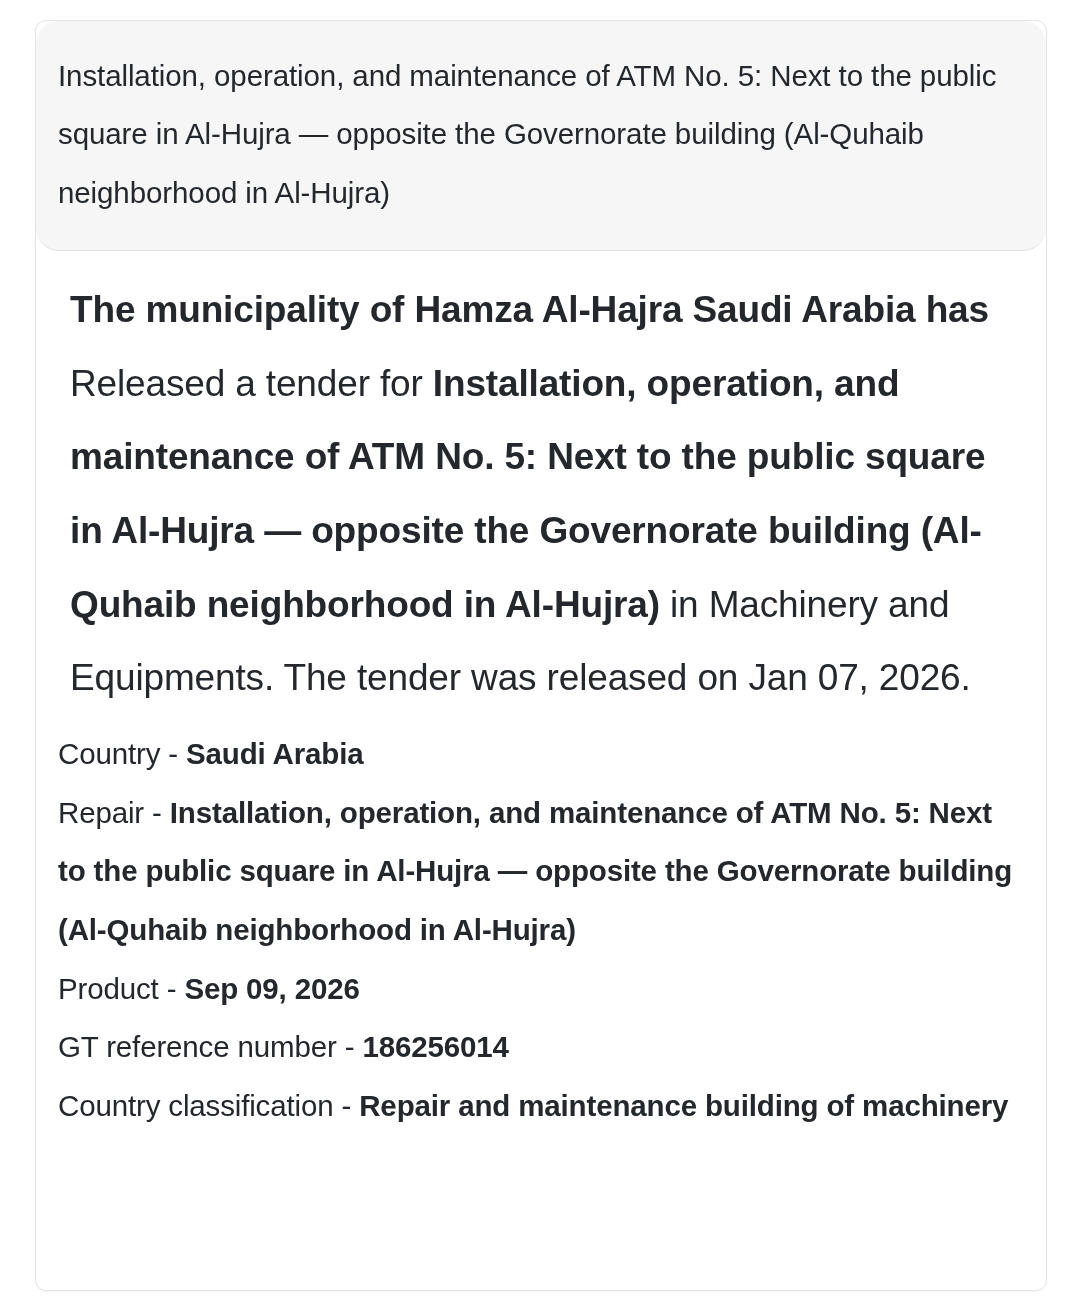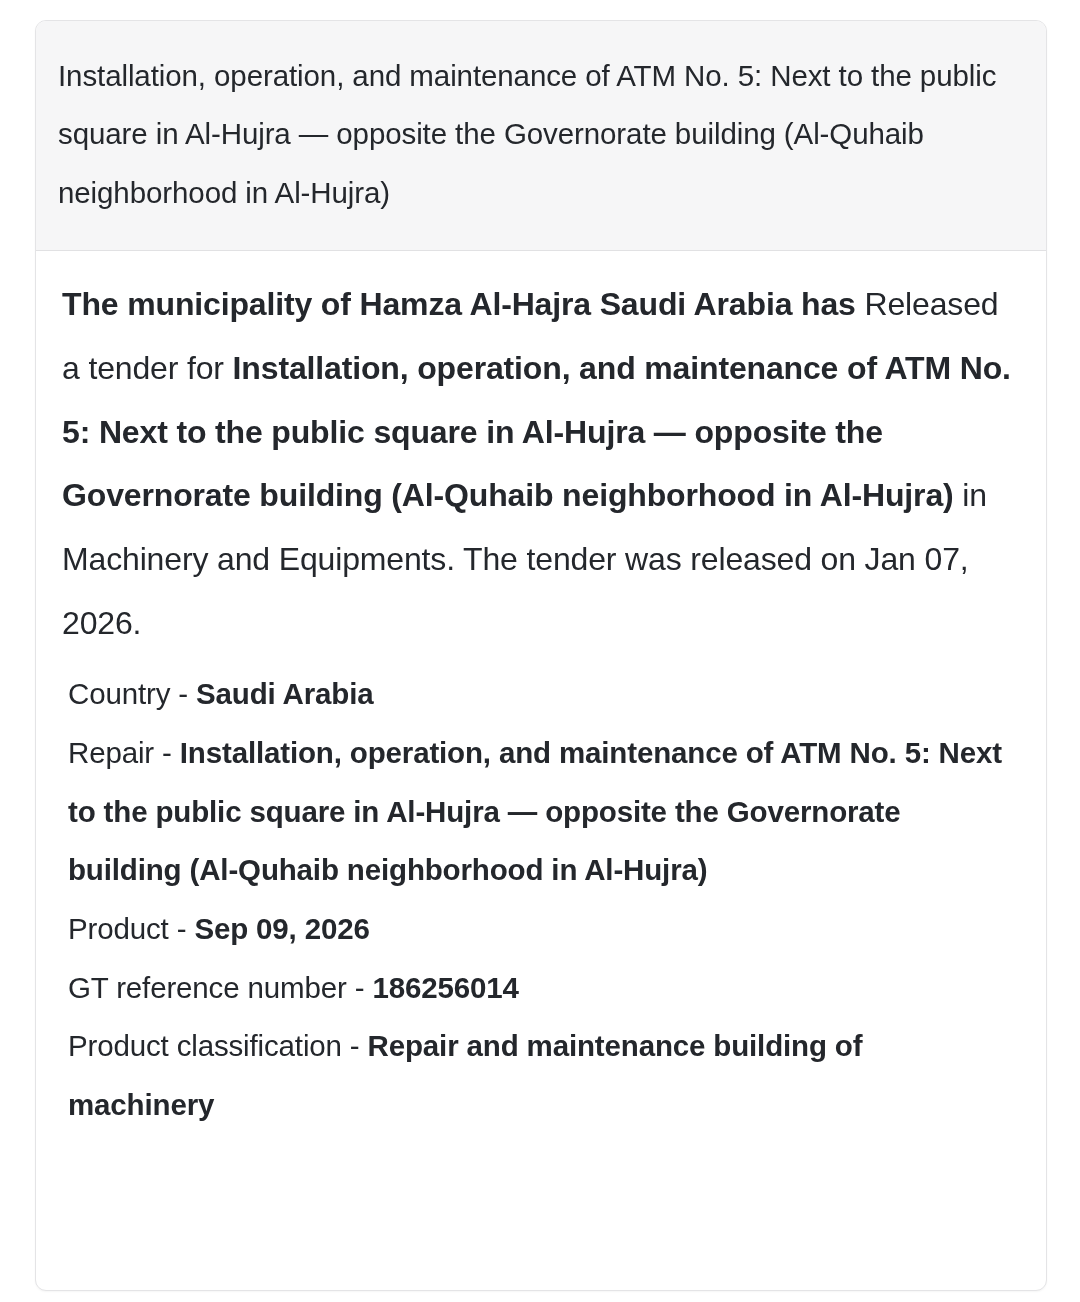--- a/index.html
+++ b/index.html
@@ -1,15 +1,15 @@
 <!DOCTYPE html>
 <html><head>
 <meta charset="utf-8">
 <style>
-  * { box-sizing: border-box; }
+  * { box-sizing: border-box; border-radius: 23px; }
   html, body {
     margin: 0;
     padding: 0;
     width: 1080px;
     height: 1302px;
     background: #ffffff;
     font-family: "Liberation Sans", sans-serif;
     -webkit-font-smoothing: antialiased;
   }
 
@@ -51,35 +51,35 @@
     letter-spacing: -0.1px;
   }
 
   
   .card-body {
     background: #ffffff;
     padding: 22px 24px 30px 22px;
   }
 
   .summary-paragraph {
-    margin: 0 0 10px 4px;
-    font-size: 32px;
+    margin: 0 0 10px 12px;
+    font-size: 37px;
     line-height: 1.99;
     color: #24272c;
     font-weight: 400;
     letter-spacing: -0.15px;
   }
 
   .summary-paragraph .b,
   .detail-value {
     font-weight: 700;
   }
 
   .detail-list {
-    margin: 10px;
+    margin: 0;
     padding: 0;
     list-style: none;
   }
 
   .detail-row {
     font-size: 29.5px;
     line-height: 1.99;
     color: #24272c;
     font-weight: 400;
     letter-spacing: -0.15px;
@@ -124,21 +124,21 @@
 
         <li class="detail-row">
           <span class="detail-label">Product</span><span class="detail-sep"> - </span><span class="detail-value">Sep 09, 2026</span>
         </li>
 
         <li class="detail-row">
           <span class="detail-label">GT reference number</span><span class="detail-sep"> - </span><span class="detail-value">186256014</span>
         </li>
 
         <li class="detail-row">
-          <span class="detail-label">Product classification</span><span class="detail-sep"> - </span><span class="detail-value">Repair and maintenance building of machinery</span>
+          <span class="detail-label">Country classification</span><span class="detail-sep"> - </span><span class="detail-value">Repair and maintenance building of machinery</span>
         </li>
 
       </ul>
 
     </div>
 
   </article>
 
 </div>
 

